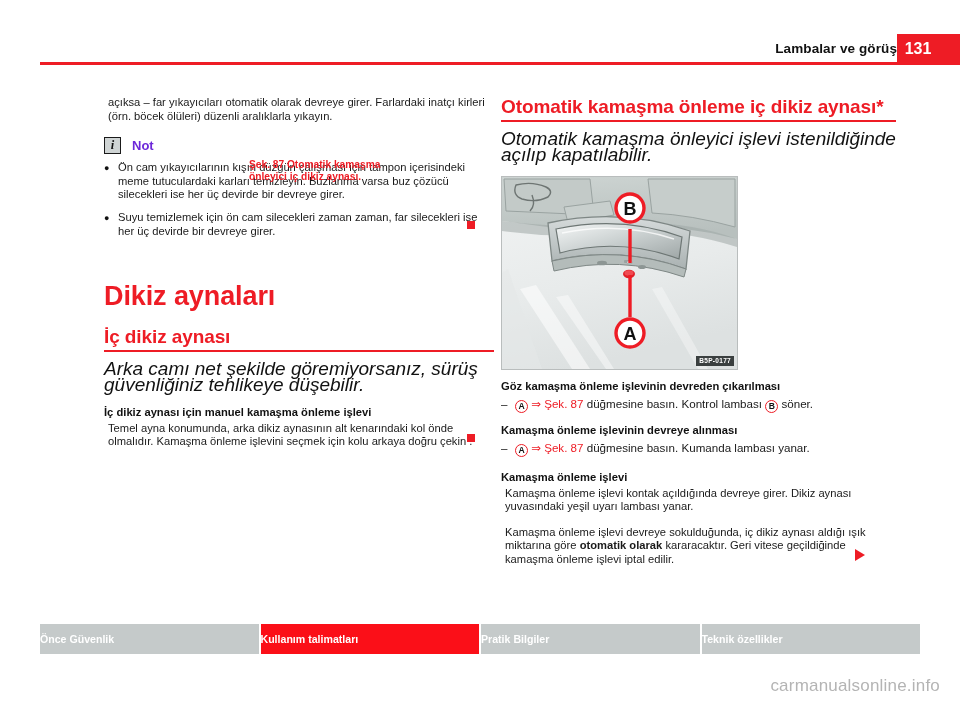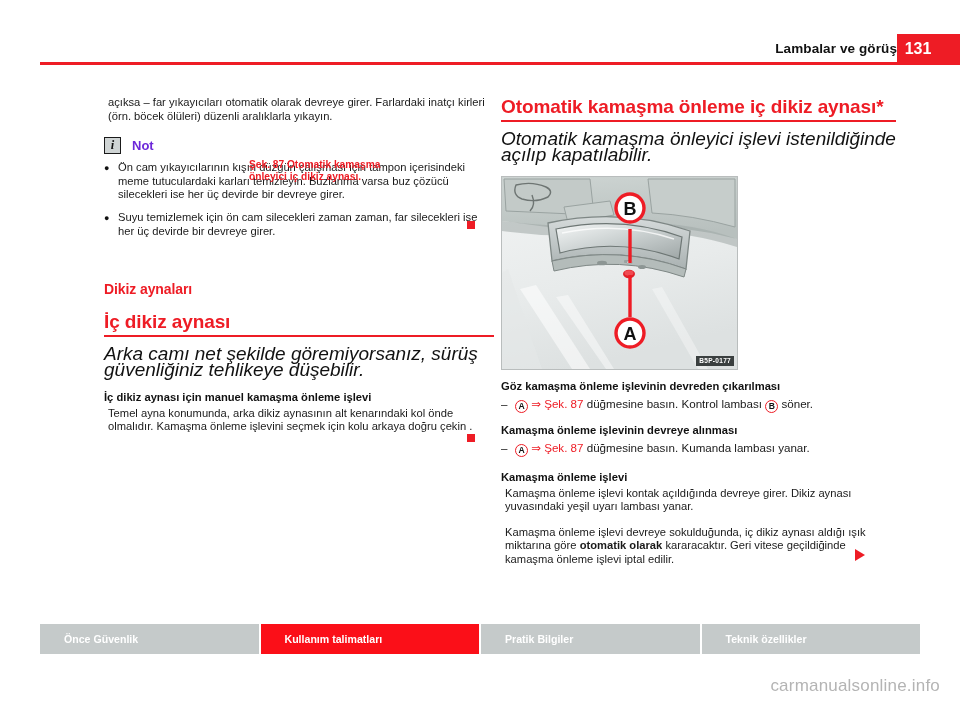--- a/index.html
+++ b/index.html
@@ -64,21 +64,21 @@
 
   
   p { margin: 0 0 9px 4px; }
   .body-text {
     font-size: 11.2px;
     line-height: 13.6px;
     color: #1a1a1a;
   }
 
   .h1-red {
-    font-size: 14px;
+    font-size: 27px;
     font-weight: bold;
     color: #ee1c25;
     margin: 0 0 14px 0;
     letter-spacing: -.1px;
   }
   .h2-red {
     font-size: 19px;
     font-weight: bold;
     color: #ee1c25;
     margin: 0 0 2px 0;
@@ -226,21 +226,20 @@
     display: flex;
   }
   .ftab {
     flex: 1 1 0;
     background: #c5caca;
     color: #ffffff;
     font-size: 10.6px;
     font-weight: bold;
     display: flex;
     align-items: center;
-    padding-left: 24px;
     border-right: 2px solid #ffffff;
   }
   .ftab:last-child { border-right: none; }
   .ftab.active { background: #fb0f18; }
 
   
   .watermark {
     position: absolute;
     right: 20px; bottom: 5px;
     font-size: 17px;

